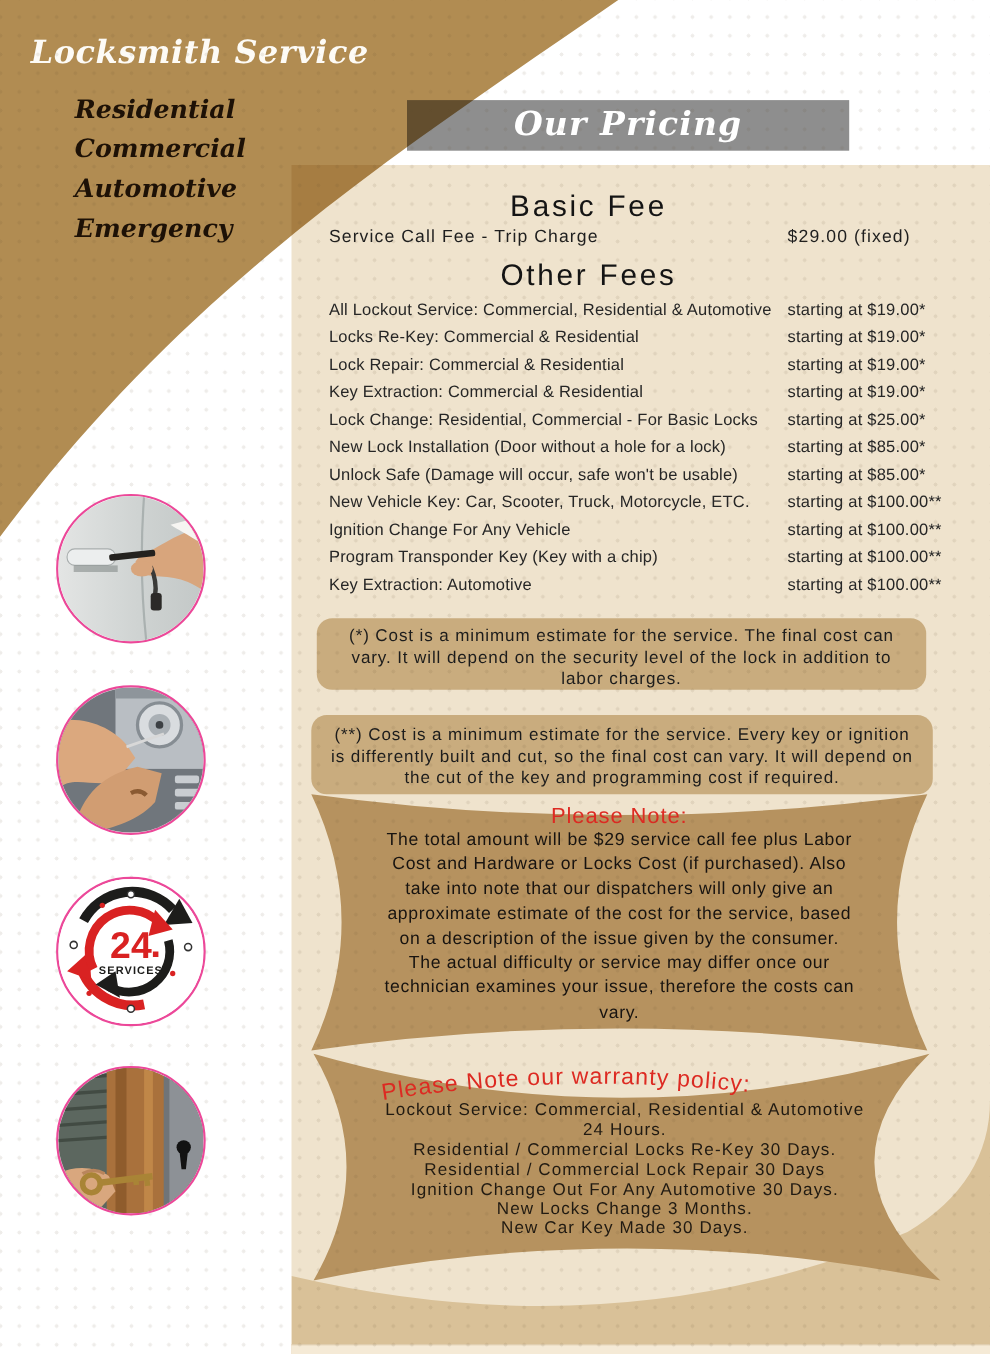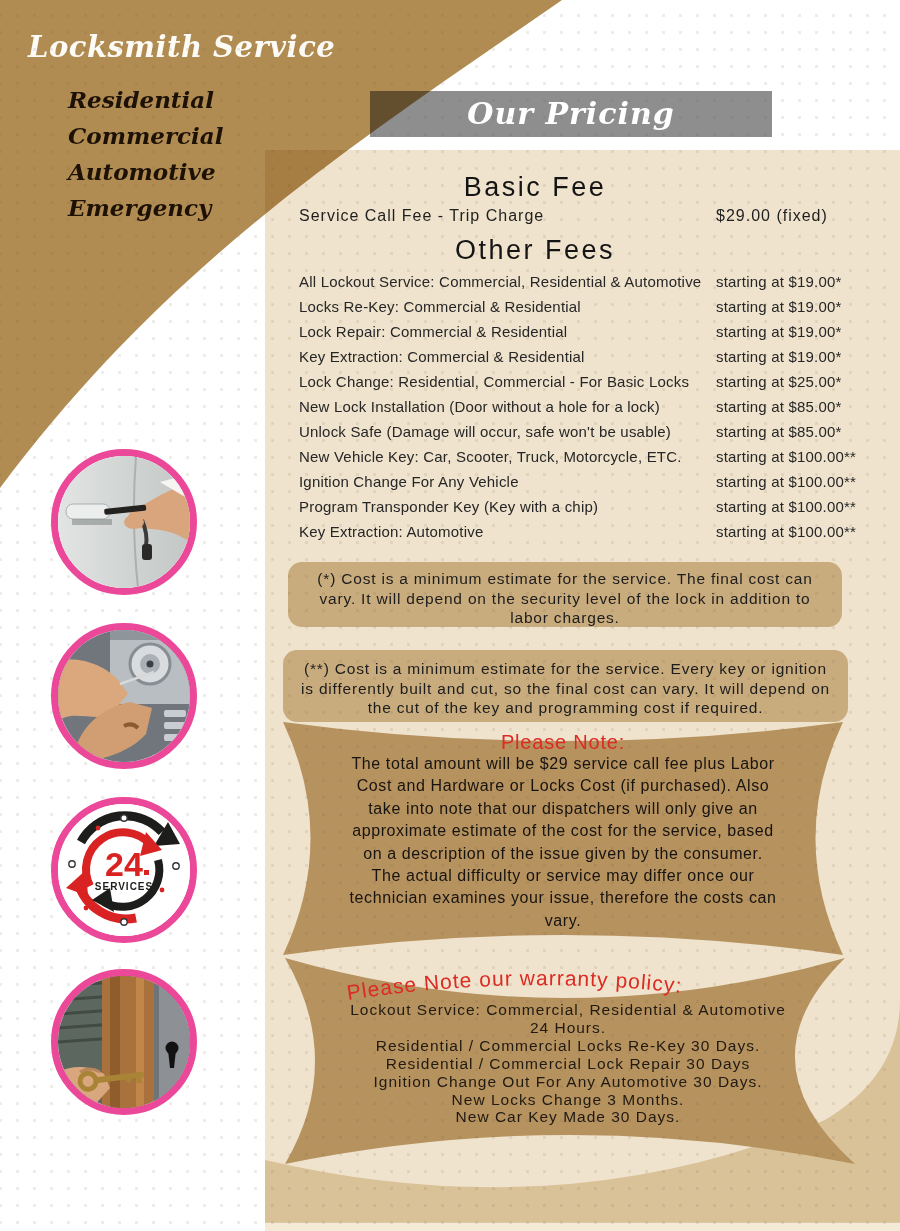--- a/index.html
+++ b/index.html
@@ -69,21 +69,21 @@
   .banner-title-1{position:absolute;left:278px;top:731px;width:570px;z-index:7;
       text-align:center;color:#dd2a22;font-size:20px;letter-spacing:.8px;}
   .banner-body-1{position:absolute;left:288px;top:753px;width:550px;z-index:7;
       text-align:center;color:#171310;font-size:16px;line-height:22.4px;letter-spacing:.6px;}
   .warranty-arc{position:absolute;left:278px;top:952px;width:580px;height:75px;z-index:7;}
   .banner-body-2{position:absolute;left:288px;top:1001px;width:560px;z-index:7;
       text-align:center;color:#201a12;font-size:15.5px;line-height:17.9px;letter-spacing:1px;}
 
   
   .circle{position:absolute;left:51px;width:132px;height:132px;border-radius:50%;
-      border:7px solid #ec4899;overflow:hidden;z-index:32;background:#fff;}
+      border:2px solid #ec4899;overflow:hidden;z-index:32;background:#fff;}
   .c1{top:449px;}.c2{top:623px;}.c3{top:797px;}.c4{top:969px;}
   .circle svg{display:block;}
 </style>
 </head>
 <body>
 
 <div class="page">
 
   <div class="panel">
     <svg class="bottom-tan" viewBox="0 0 635 246" preserveAspectRatio="none">

